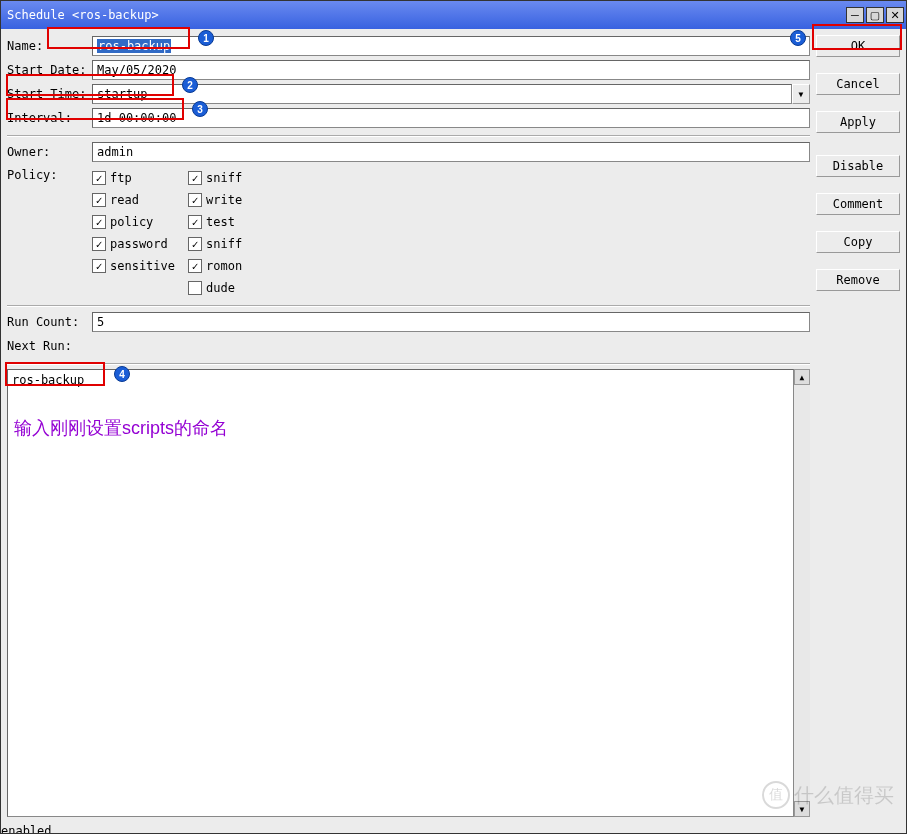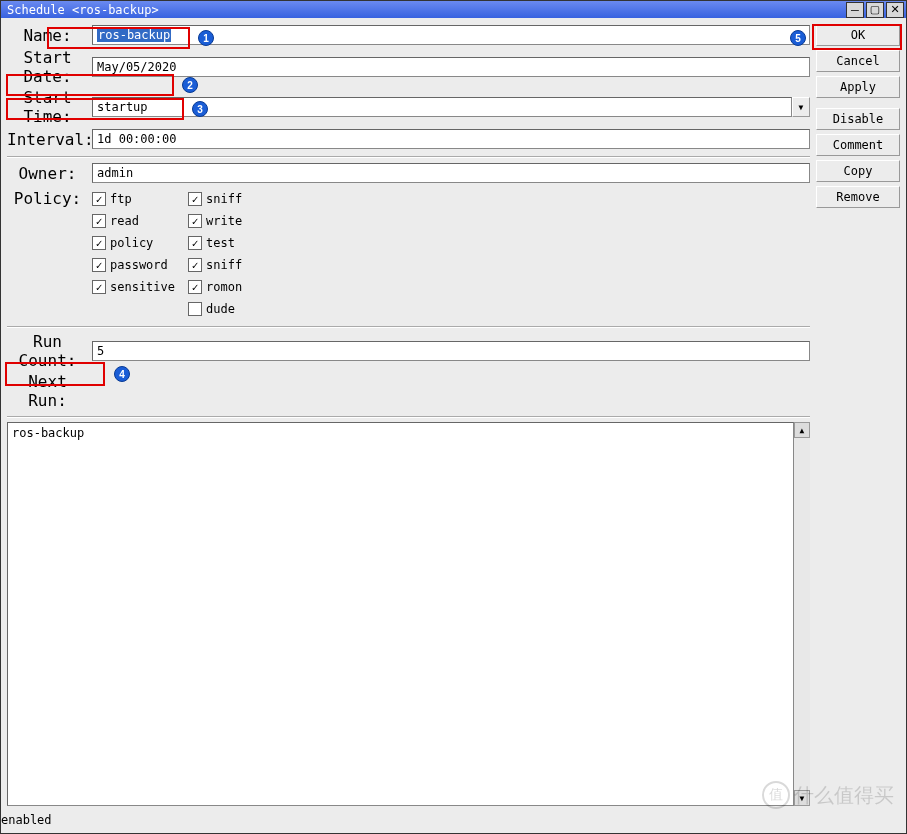--- a/index.html
+++ b/index.html
@@ -8,21 +8,21 @@
   font-size: 12px;
   background: #ececec;
   width: 907px;
   height: 834px;
   position: relative;
   border: 1px solid #333;
 }
 .titlebar {
   background: linear-gradient(#6a8af0, #3862e0);
   color: #fff;
-  height: 17px;
+  height: 28px;
   display: flex;
   align-items: center;
   padding: 0 2px 0 6px;
   font-size: 12px;
 }
 .titlebar .title { flex: 1; }
 .titlebar .btn {
   width: 18px; height: 16px;
   background: #d8d8d8;
   border: 1px solid #333;
@@ -43,42 +43,42 @@
   min-width: 0;
 }
 .side-col {
   width: 84px;
   margin-left: 6px;
   display: flex;
   flex-direction: column;
 }
 .side-btn {
   height: 22px;
-  margin-bottom: 4px;
+  margin-bottom: 16px;
   background: #ececec;
   border: 1px solid #999;
   border-top-color: #fff;
   border-left-color: #fff;
   display: flex;
   align-items: center;
   justify-content: center;
   font-size: 12px;
 }
 .form-row {
   display: flex;
   align-items: center;
   margin-bottom: 2px;
   min-height: 22px;
   position: relative;
 }
 .form-label {
   width: 85px;
-  text-align: center;
+  text-align: left;
   padding-right: 4px;
-  font-size: 16px;
+  font-size: 12px;
 }
 .form-input {
   flex: 1;
   height: 20px;
   background: #fff;
   border: 1px solid #888;
   border-top-color: #666;
   border-left-color: #666;
   padding: 1px 4px;
   font-family: inherit;
@@ -310,20 +310,21 @@
     <div class="form-row">
       <div class="form-label">Next Run:</div>
     </div>
 
     <div class="hr"></div>
 
 
     <div style="flex:1;display:flex;position:relative">
       <div class="event-area">
         <span>ros-backup</span>
+        <div class="annotation" style="left:6px;top:46px">输入刚刚设置scripts的命名</div>
       </div>
       <div class="scroll-track">
         <div class="scroll-btn">▲</div>
         <div class="scroll-thumb"></div>
         <div class="scroll-btn">▼</div>
       </div>
     </div>
 
     <div class="redbox" style="left:4px;top:361px;width:100px;height:24px"></div>
     <div class="bluecircle" style="left:113px;top:365px">4</div>

